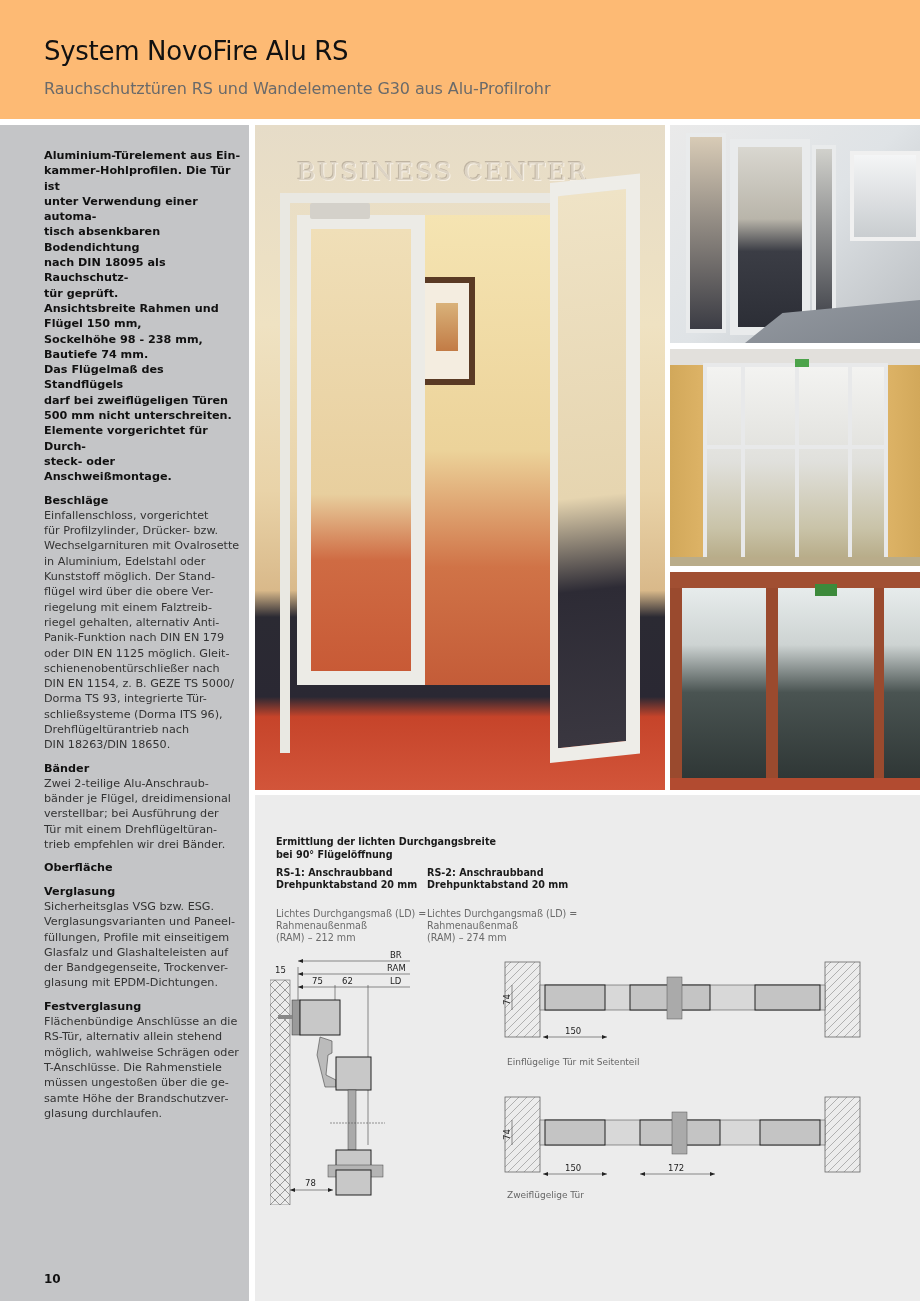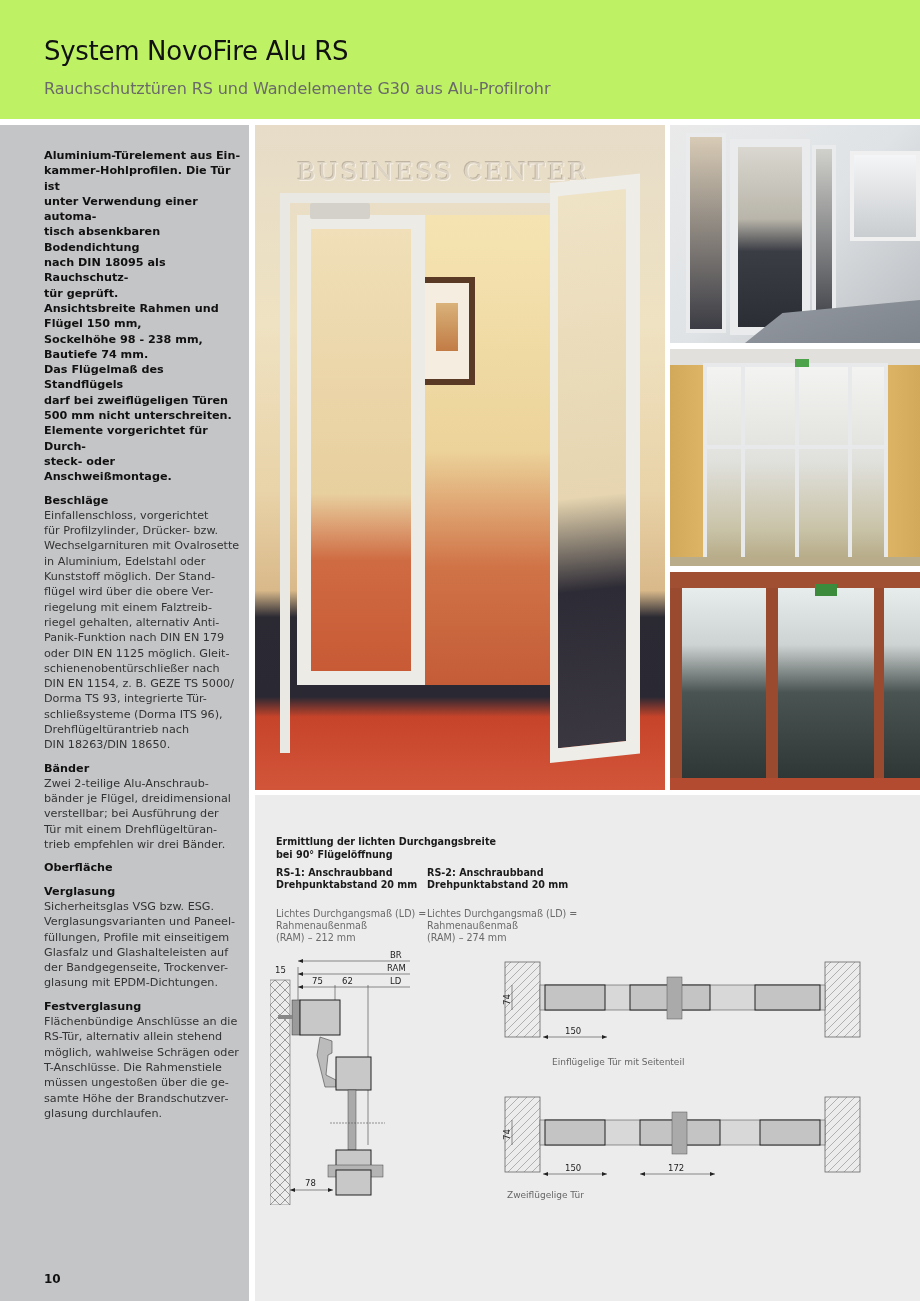--- a/index.html
+++ b/index.html
@@ -1,19 +1,19 @@
 <!DOCTYPE html>
 <html><head>
   <meta charset="utf-8">
   <style>
     * { box-sizing: border-box; margin: 0; padding: 0; }
     html, body { width: 920px; height: 1301px; background: #ffffff; overflow: hidden; }
     body { position: relative; font-family: "DejaVu Sans", "Liberation Sans", sans-serif; color: #1a1a1a; }
 
-    .header { position: absolute; left: 0; top: 0; width: 920px; height: 119px; background: #bef264; }
+    .header { position: absolute; left: 0; top: 0; width: 920px; height: 119px; background: #fdba74; }
     .header .title { position: absolute; left: 44px; top: 36px; font-size: 26px; font-weight: normal; color: #111; letter-spacing: -0.3px; }
     .header .subtitle { position: absolute; left: 44px; top: 79px; font-size: 16px; color: #6a6a6a; letter-spacing: -0.1px; }
 
     .sidebar { position: absolute; left: 0; top: 125px; width: 249px; height: 1176px; background: #c4c5c7; }
     .sidebar .content { position: absolute; left: 44px; top: 23px; width: 200px; font-size: 11.2px; line-height: 15.3px; color: #2a2a2a; }
     .sidebar .intro { font-weight: bold; color: #111; white-space: pre-line; }
     .sidebar .section { margin-top: 8px; }
     .sidebar .section h3 { font-size: 11.2px; font-weight: bold; color: #111; line-height: 15.3px; }
     .sidebar .section p { white-space: pre-line; color: #333; }
     .sidebar .page-number { position: absolute; left: 44px; top: 1147px; font-size: 12px; font-weight: bold; color: #111; }
@@ -244,21 +244,21 @@
     <rect x="130" y="28" width="80" height="25" fill="#c4c4c4" stroke="#222" stroke-width="1"></rect>
     <rect x="255" y="28" width="65" height="25" fill="#c4c4c4" stroke="#222" stroke-width="1"></rect>
     <rect x="167" y="20" width="15" height="42" fill="#aaa" stroke="#555" stroke-width="0.5"></rect>
     <line x1="12" y1="28" x2="12" y2="53" stroke="#444" stroke-width="0.6"></line>
     <text class="dim" x="-48" y="10" transform="rotate(-90)">74</text>
     <line x1="43" y1="80" x2="107" y2="80" stroke="#444" stroke-width="0.6"></line>
     <polygon points="43,80 48,78 48,82" fill="#222"></polygon>
     <polygon points="107,80 102,78 102,82" fill="#222"></polygon>
     <text class="dim" x="65" y="77">150</text>
   </svg>
-  <div class="caption" style="left:252px; top:262px;margin-left:45px;">Einflügelige Tür mit Seitenteil</div>
+  <div class="caption" style="left:252px; top:262px;">Einflügelige Tür mit Seitenteil</div>
 
   <svg style="left:245px; top:297px;" width="370" height="95" viewBox="0 0 370 95">
     <rect x="5" y="5" width="35" height="75" fill="url(#diag)" stroke="#666" stroke-width="0.8"></rect>
     <rect x="325" y="5" width="35" height="75" fill="url(#diag)" stroke="#666" stroke-width="0.8"></rect>
     <rect x="40" y="28" width="285" height="25" fill="#d8d8d8" stroke="#555" stroke-width="0.6"></rect>
     <rect x="45" y="28" width="60" height="25" fill="#c4c4c4" stroke="#222" stroke-width="1"></rect>
     <rect x="140" y="28" width="80" height="25" fill="#c4c4c4" stroke="#222" stroke-width="1"></rect>
     <rect x="260" y="28" width="60" height="25" fill="#c4c4c4" stroke="#222" stroke-width="1"></rect>
     <rect x="172" y="20" width="15" height="42" fill="#aaa" stroke="#555" stroke-width="0.5"></rect>
     <line x1="12" y1="28" x2="12" y2="53" stroke="#444" stroke-width="0.6"></line>

